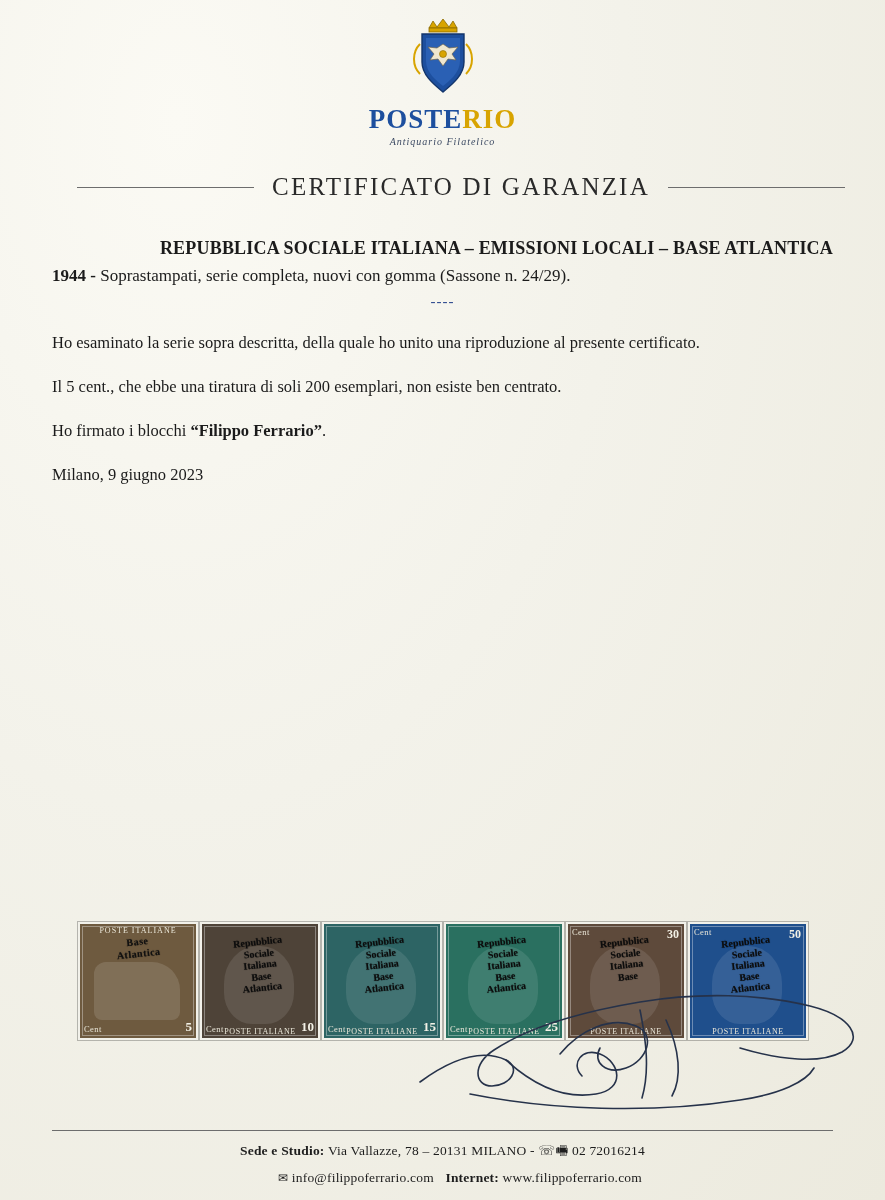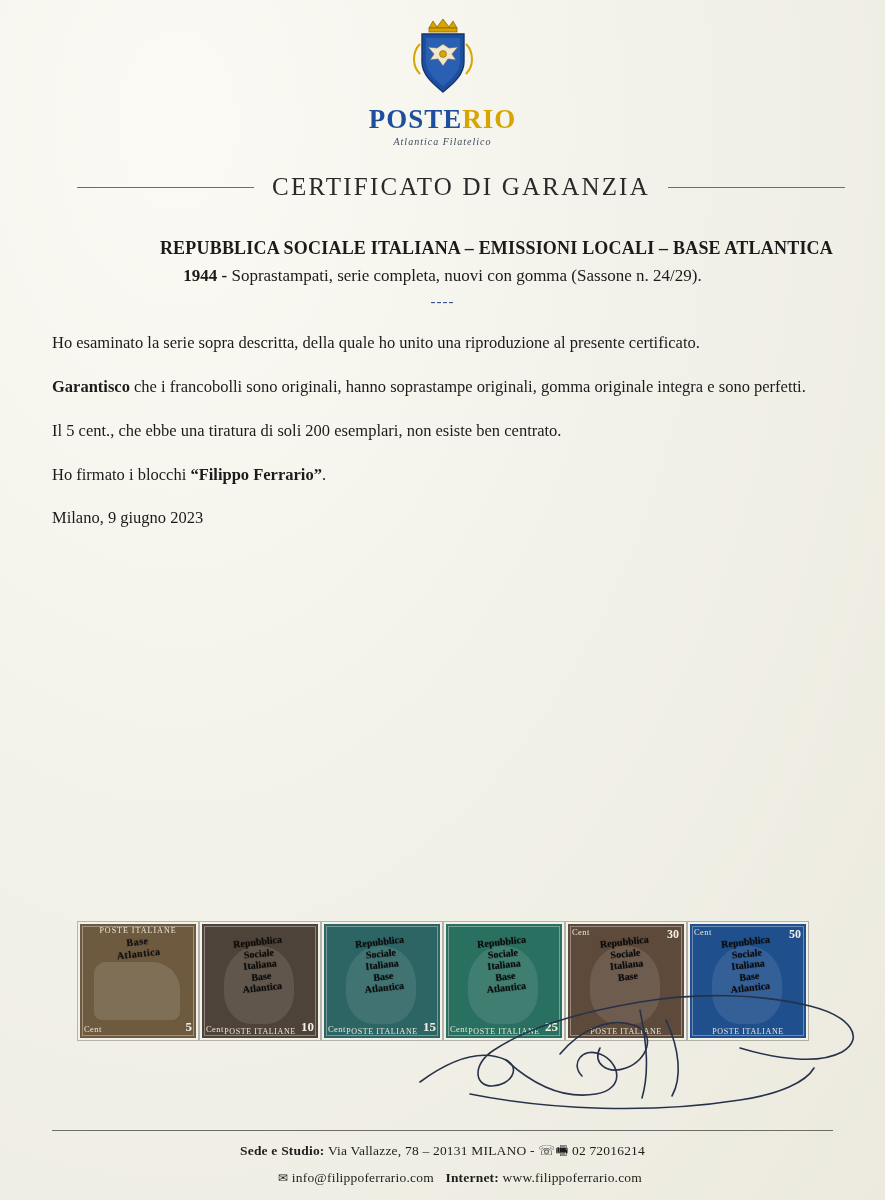--- a/index.html
+++ b/index.html
@@ -79,21 +79,20 @@
   }
   .subject {
     font-weight: bold;
     font-size: 18px;
     letter-spacing: 0.2px;
     text-align: right;
   }
   .subject-line2 {
     margin-top: 3px;
     font-size: 17px;
-    text-align: center;
   }
   .subject-line2 b { font-weight: bold; }
   .dashes {
     text-align: center;
     color: #2f4b8f;
     font-size: 15px;
     letter-spacing: 1px;
     margin-top: 2px;
     margin-bottom: 4px;
   }
@@ -267,41 +266,38 @@
           <circle cx="39" cy="40" r="3.5" fill="#d8a400" stroke="#8a6a00" stroke-width="0.6"></circle>
 
           <path d="M16 30 C8 38 8 52 16 60" fill="none" stroke="#d8a400" stroke-width="2"></path>
           <path d="M62 30 C70 38 70 52 62 60" fill="none" stroke="#d8a400" stroke-width="2"></path>
         </g>
       </svg>
     </div>
     <div class="brand">
       <span class="b1">POSTE</span><span class="b2">RIO</span>
     </div>
-    <div class="brand-sub">Atlantica Filatelico</div>
+    <div class="brand-sub">Antiquario Filatelico</div>
   </div>
 
   <div class="title-row">
     <div class="rule"></div>
     <div class="doc-title">CERTIFICATO DI GARANZIA</div>
     <div class="rule"></div>
   </div>
 
   <div class="body">
     <div class="subject">REPUBBLICA SOCIALE ITALIANA – EMISSIONI LOCALI – BASE ATLANTICA</div>
     <div class="subject-line2">
       <b>1944 - </b><span>Soprastampati, serie completa, nuovi con gomma (Sassone n. 24/29).</span>
     </div>
     <div class="dashes">----</div>
 
     <p class="para">Ho esaminato la serie sopra descritta, della quale ho unito una riproduzione al presente certificato.</p>
 
-    <p class="para">
-      <strong>Garantisco</strong><span> che i francobolli sono originali, hanno soprastampe originali, gomma originale integra e sono perfetti.</span>
-    </p>
 
     <p class="para">Il 5 cent., che ebbe una tiratura di soli 200 esemplari, non esiste ben centrato.</p>
 
     <p class="para gap-big">
       <span>Ho firmato i blocchi </span><strong class="q">“Filippo Ferrario”</strong><span>.</span>
     </p>
 
     <p class="para gap-med">Milano, 9 giugno 2023</p>
   </div>
 

